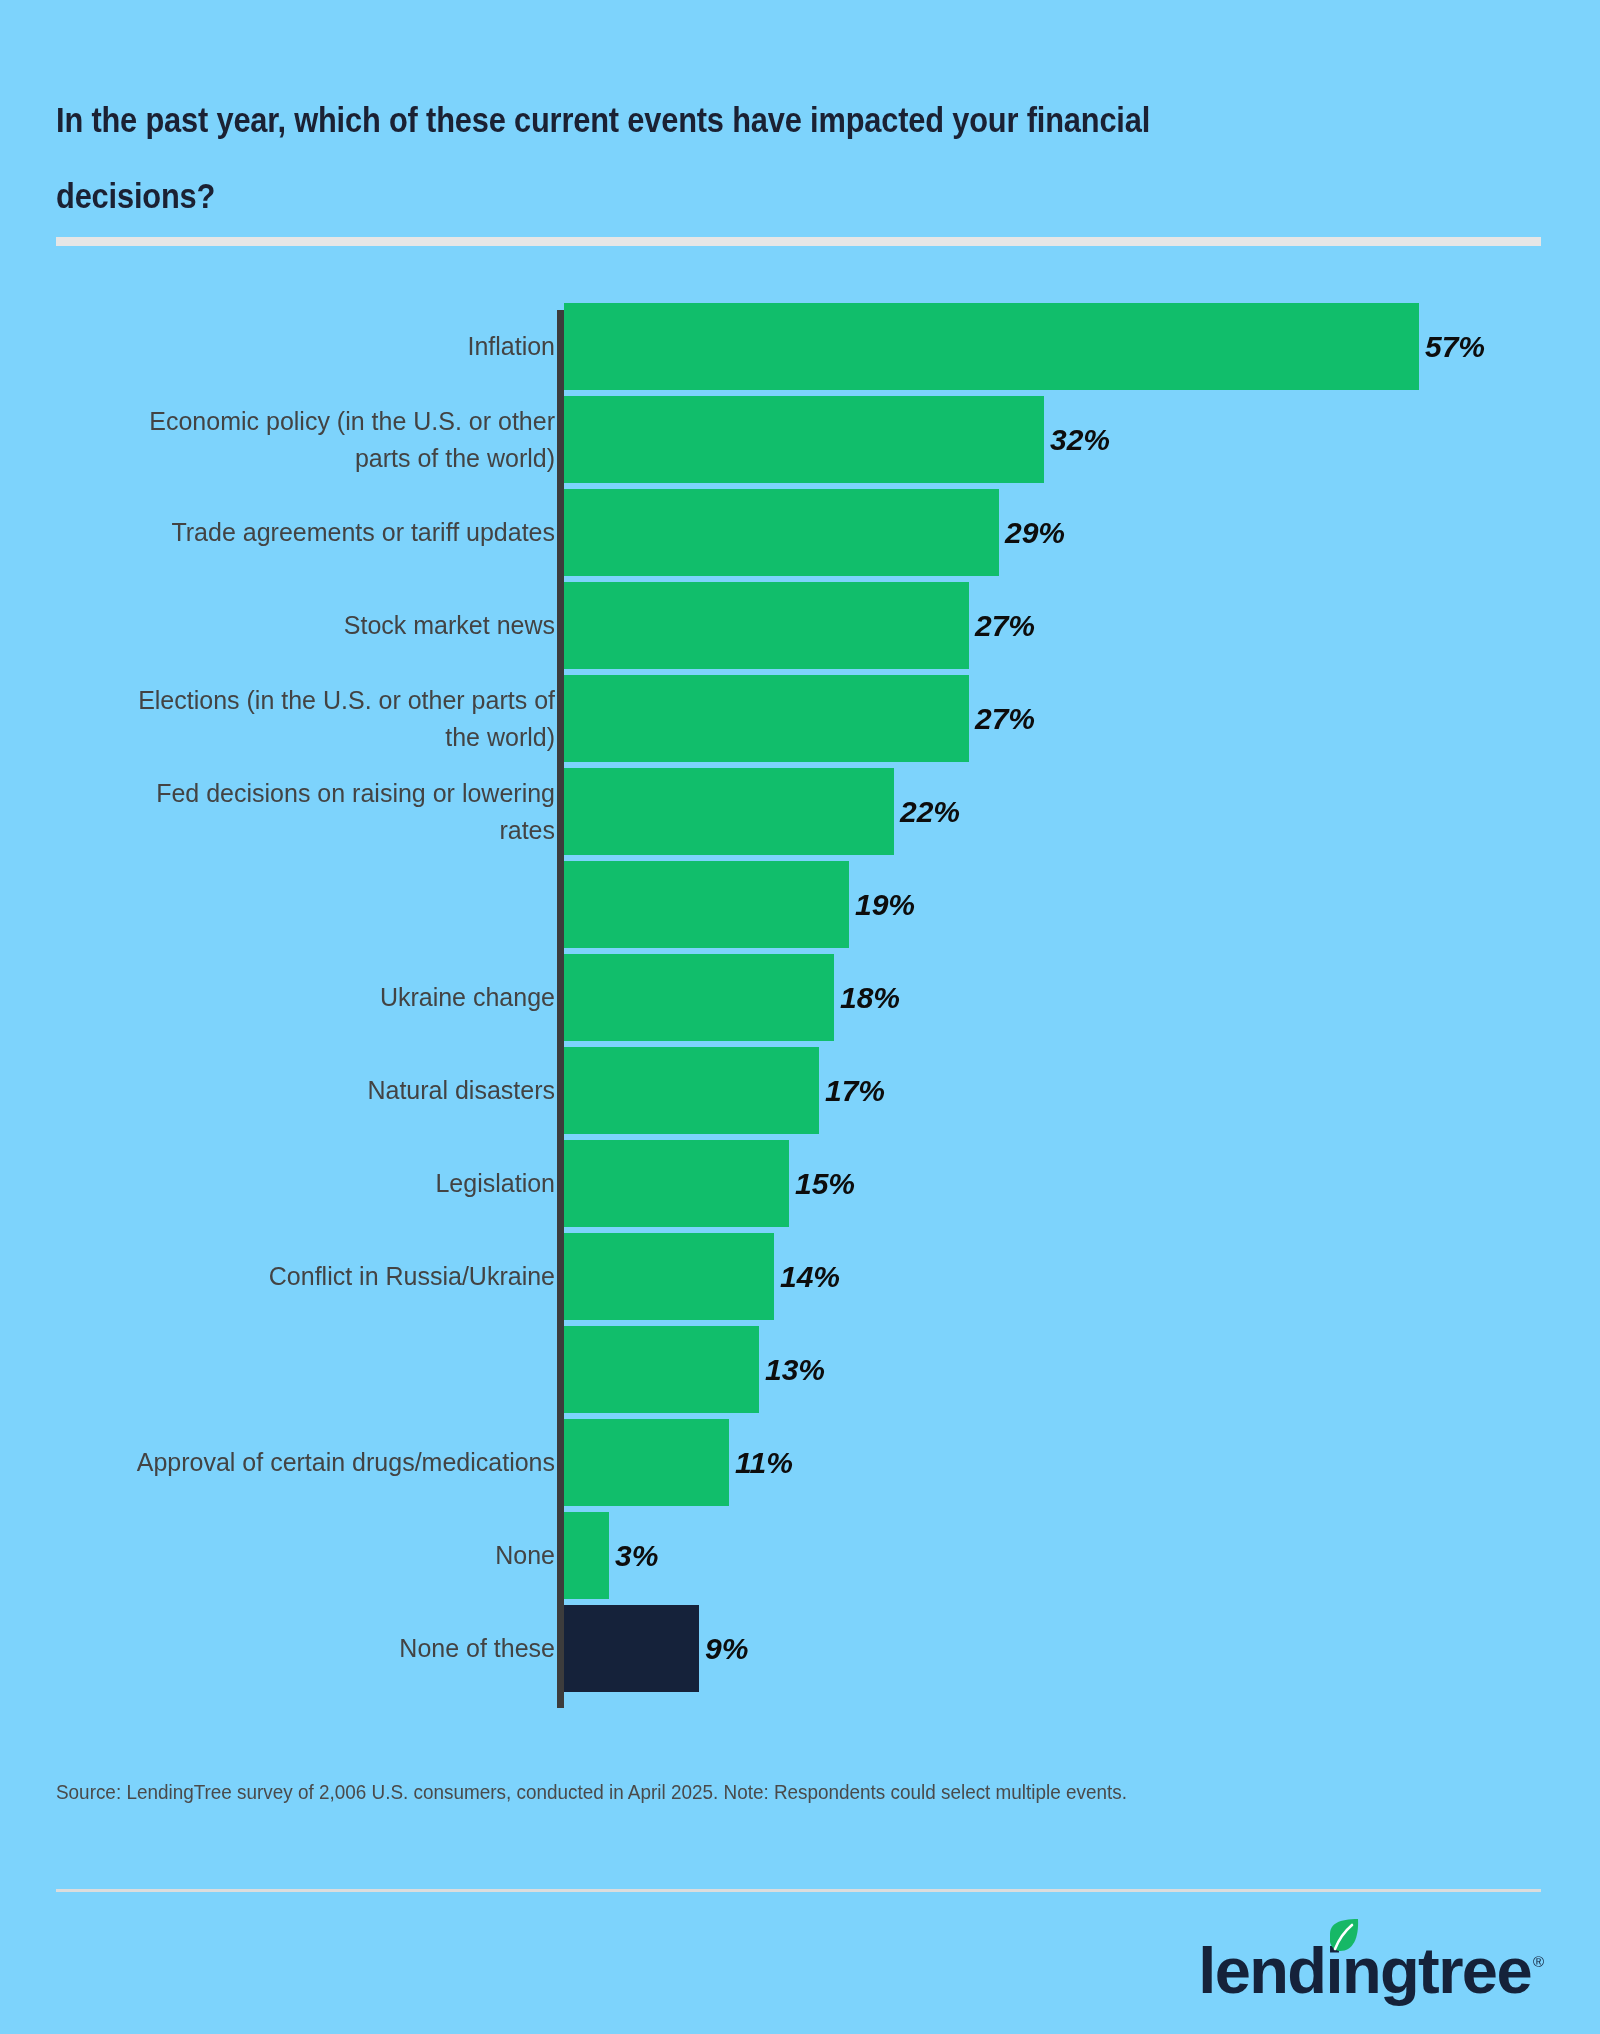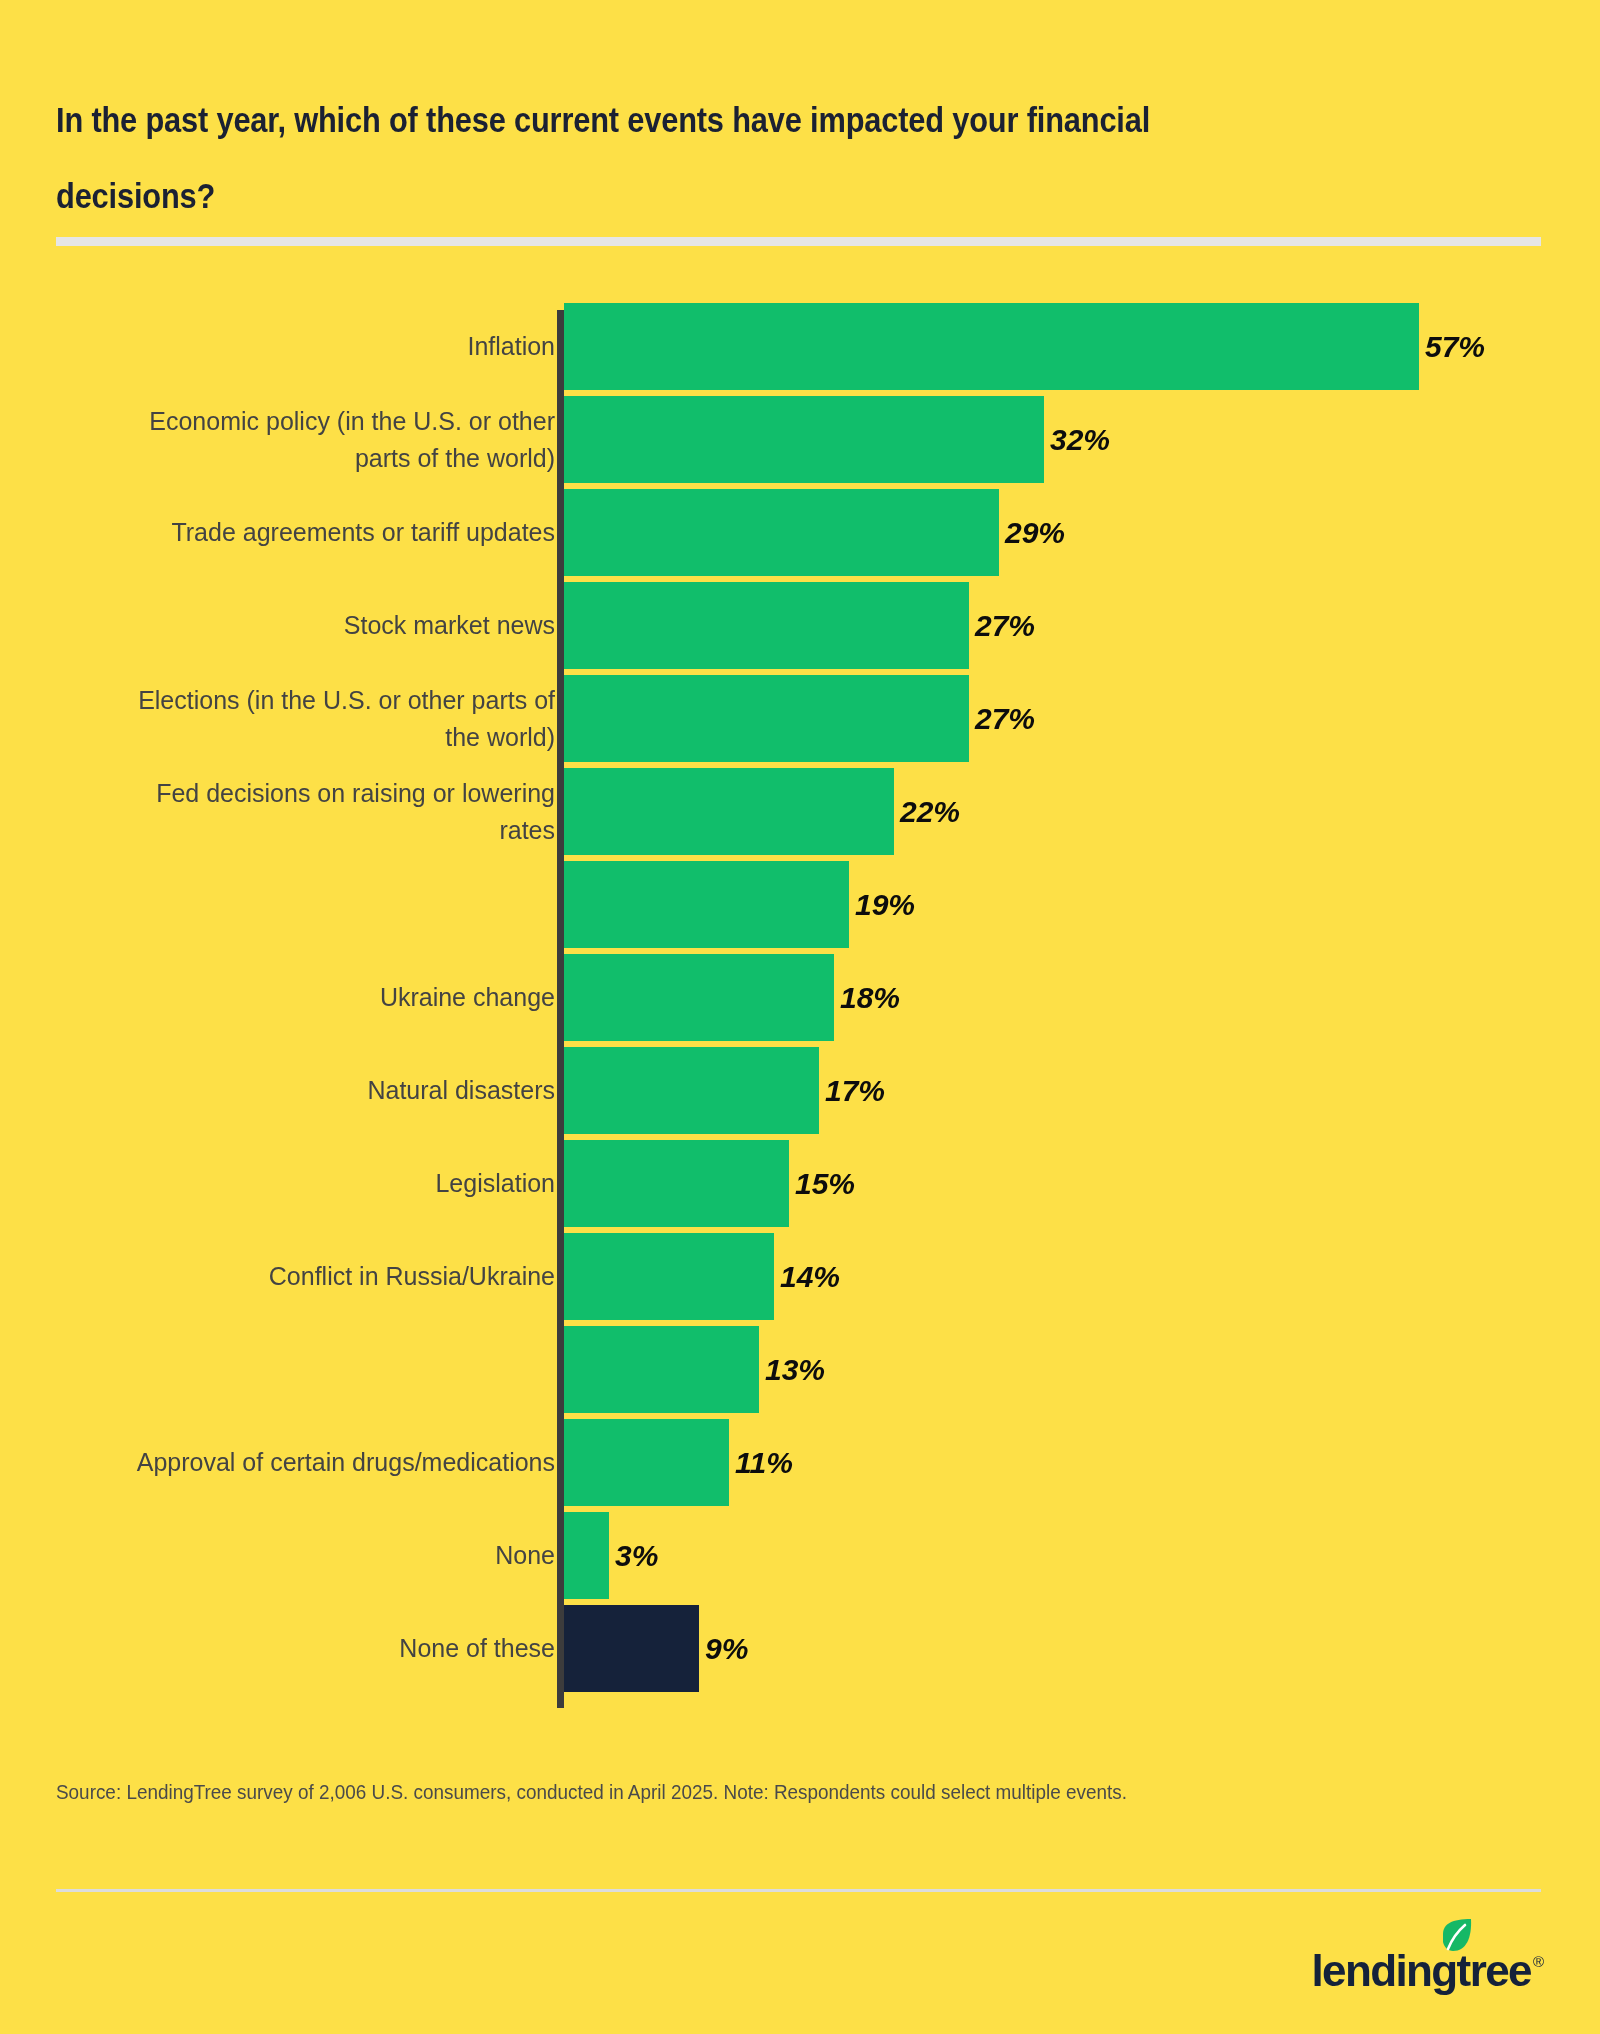--- a/index.html
+++ b/index.html
@@ -8,21 +8,21 @@
     width: 1600px;
     height: 2034px;
     background: #ffffff;
     font-family: "Liberation Sans", sans-serif;
   }
 
   #page {
     position: relative;
     width: 1600px;
     height: 2034px;
-    background: #fde047;
+    background: #7dd3fc;
     overflow: hidden;
   }
 
   
   .title {
     position: absolute;
     left: 56px;
     top: 82px;
     width: 1400px;
     font-family: "Liberation Sans", sans-serif;
@@ -144,21 +144,21 @@
   .logo {
     position: absolute;
     right: 56px;
     top: 1938px;
     height: 62px;
     display: flex;
     align-items: flex-end;
   }
   .logo-text {
     font-family: "Liberation Sans", sans-serif;
-    font-size: 44px;
+    font-size: 65px;
     font-weight: 700;
     letter-spacing: -1.6px;
     color: #15223a;
     line-height: 58px;
     transform: scaleX(0.97);
     transform-origin: right bottom;
   }
   .logo-reg {
     font-family: "Liberation Sans", sans-serif;
     font-size: 15px;

